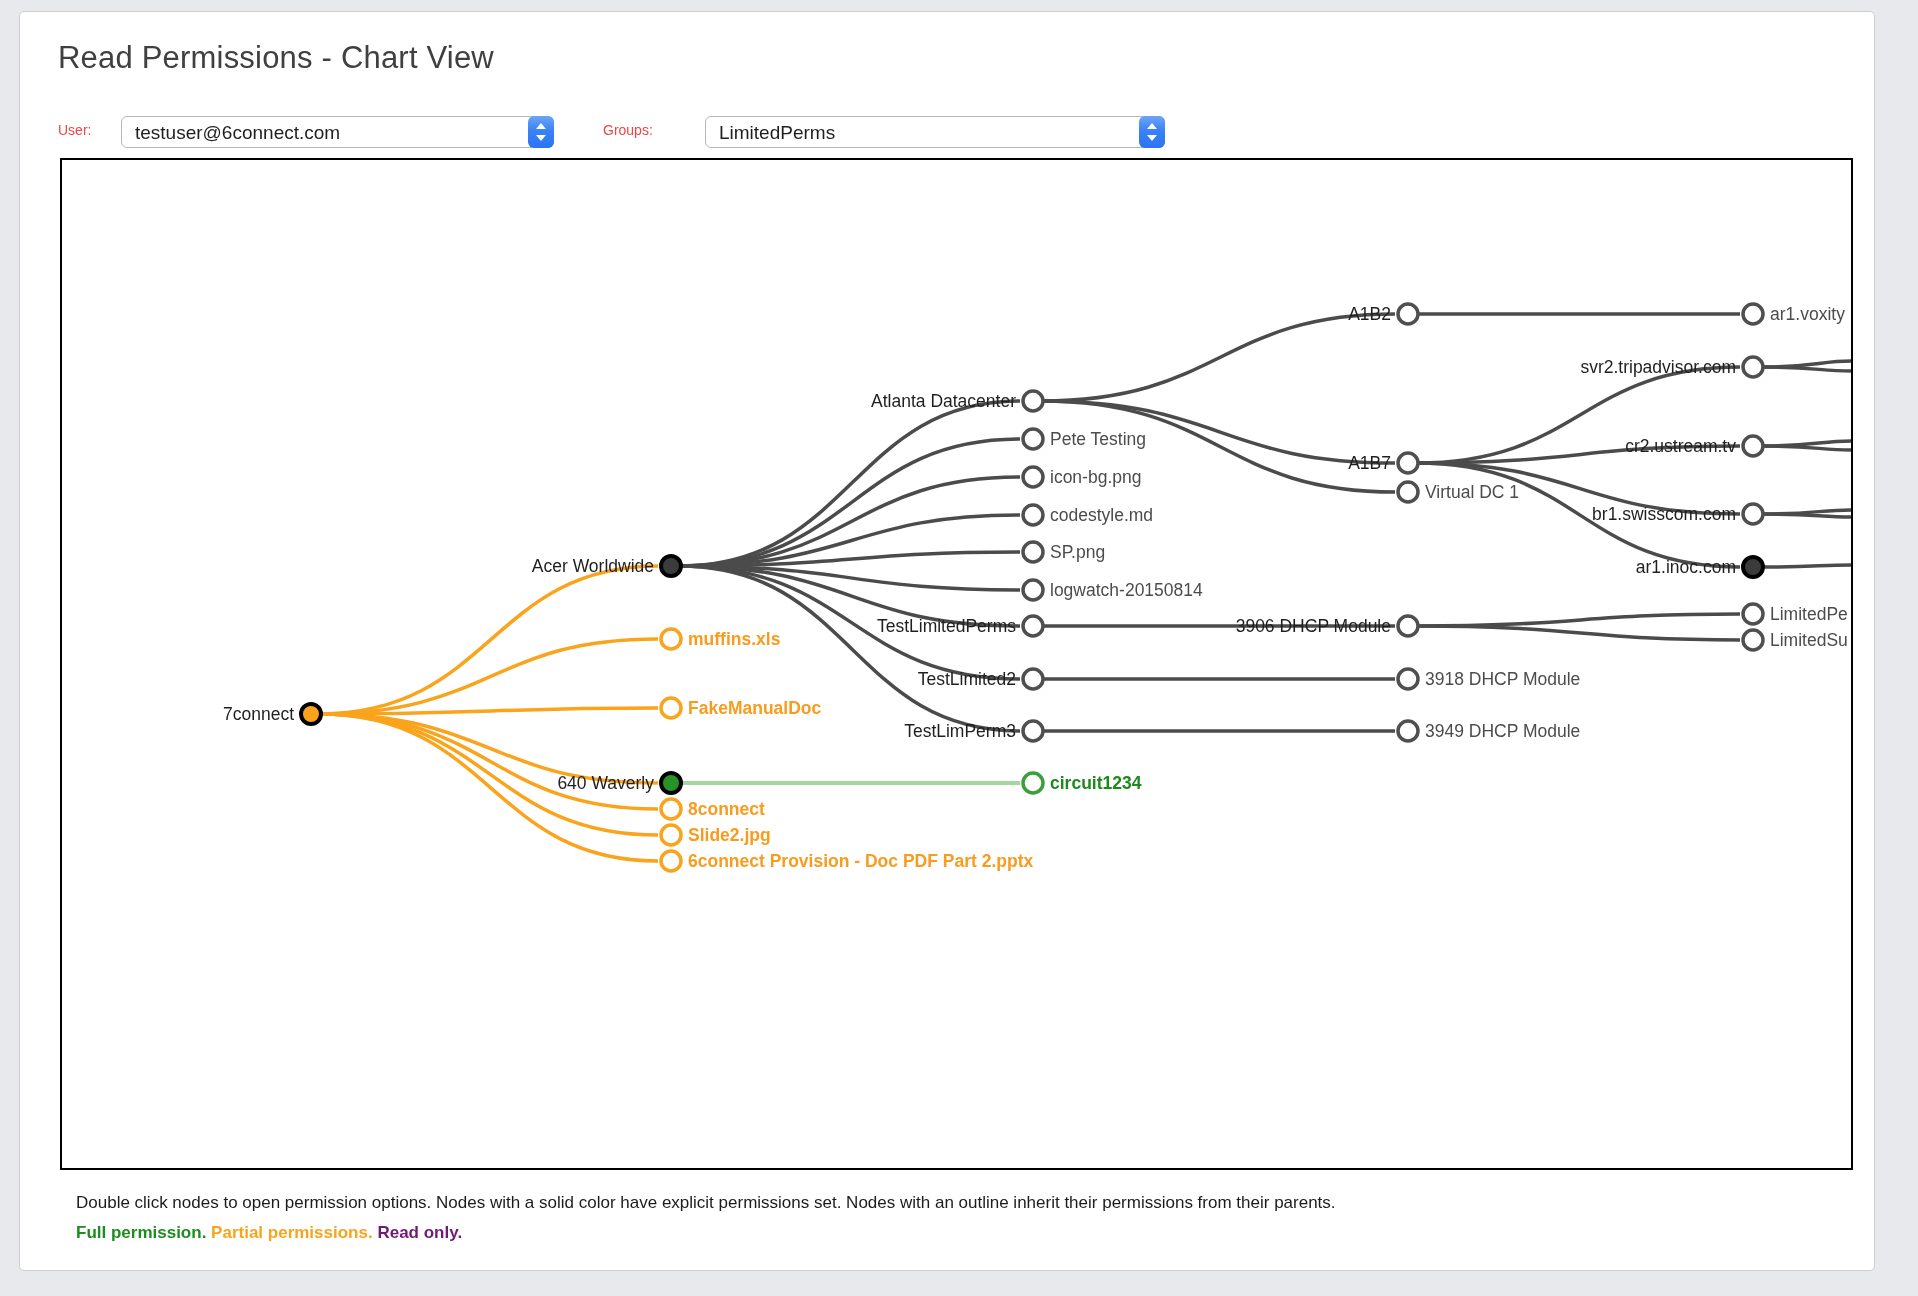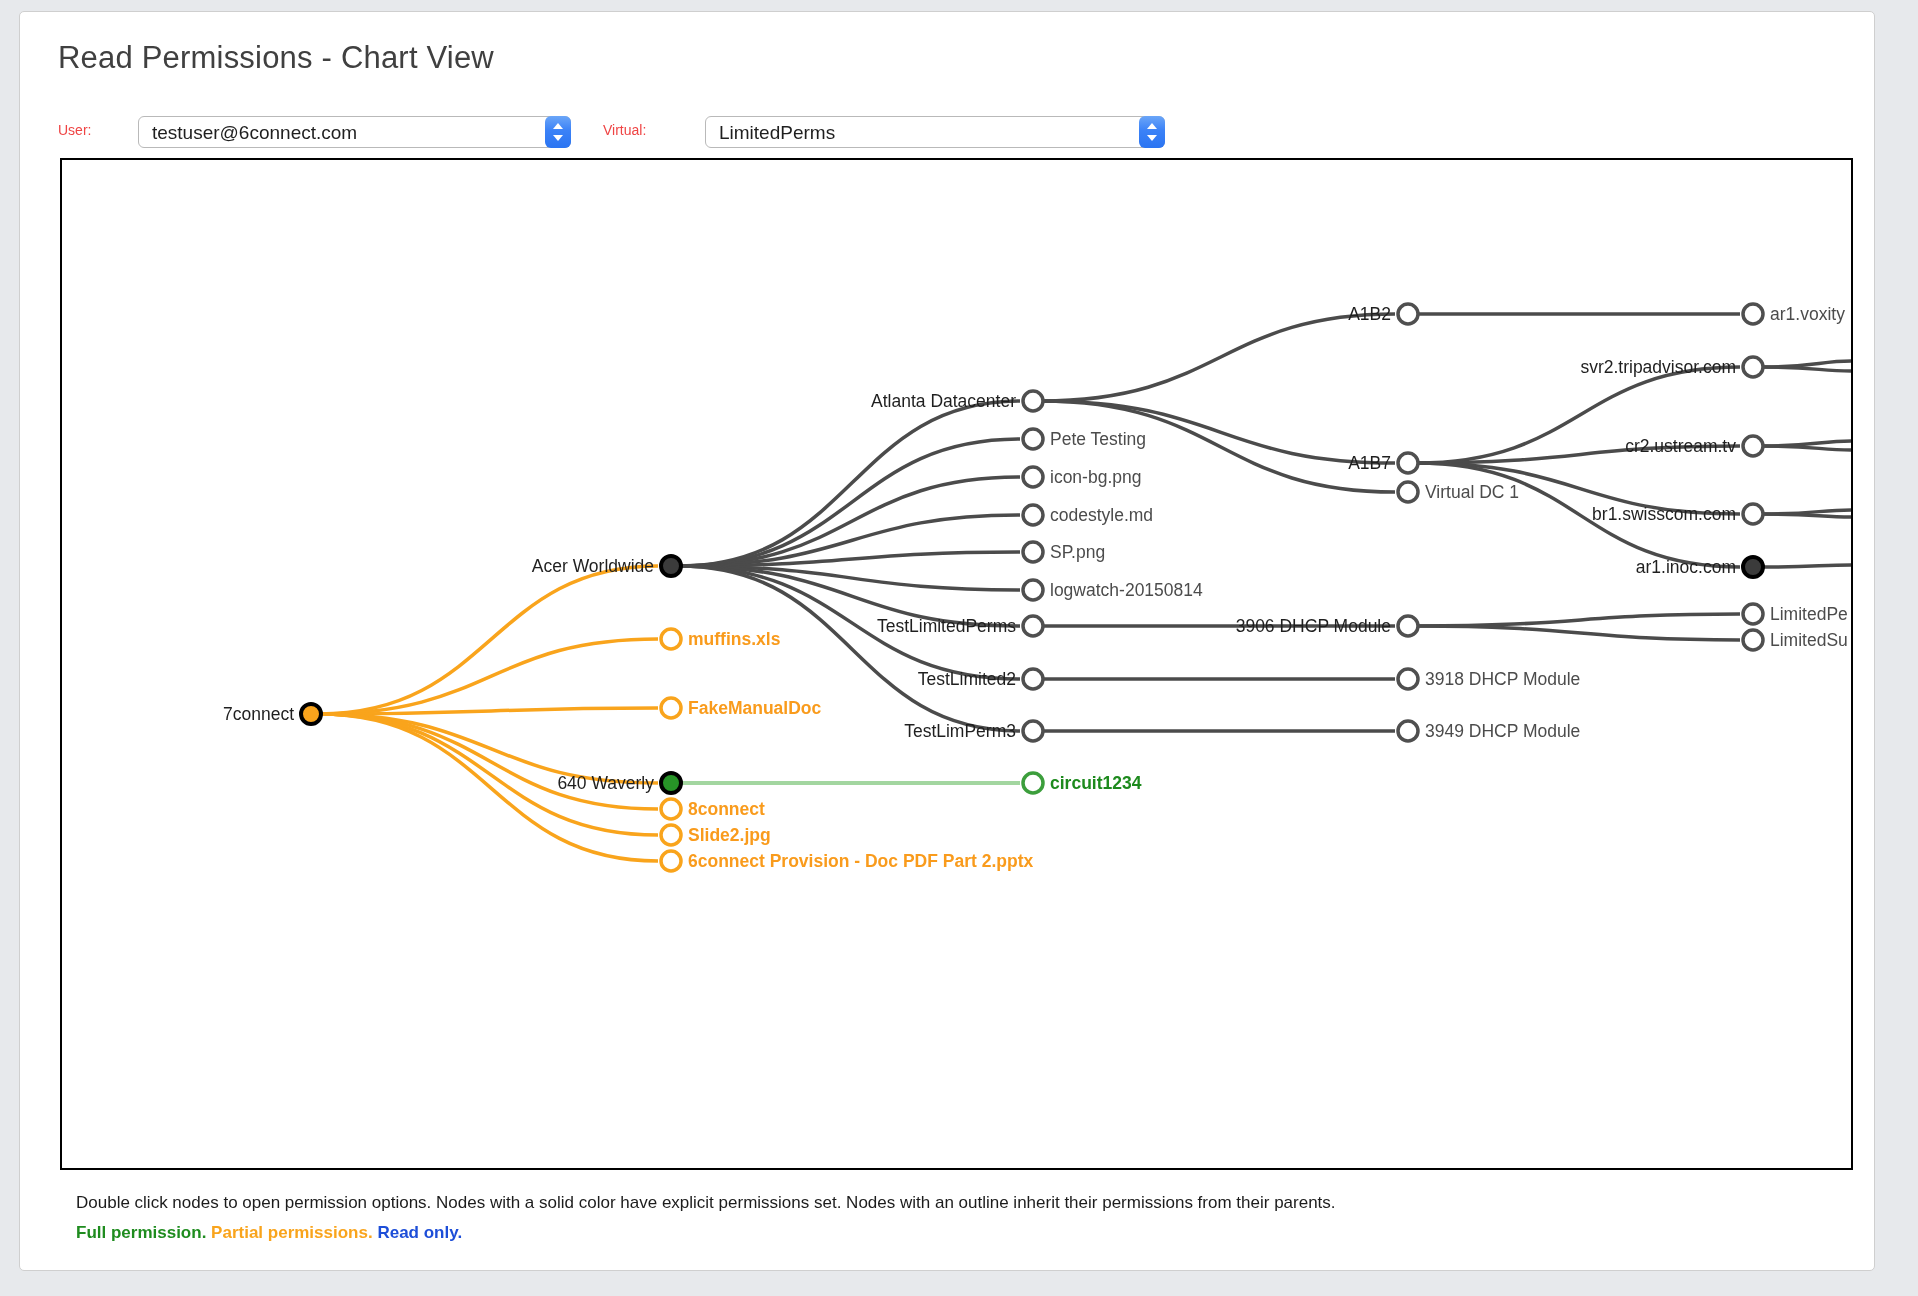--- a/index.html
+++ b/index.html
@@ -6,37 +6,37 @@
   .page{position:relative;width:1918px;height:1296px;background:#e7e9ec;overflow:hidden;}
   .card{position:absolute;left:19px;top:11px;width:1854px;height:1258px;background:#ffffff;
         border:1px solid #cfcfcf;border-radius:5px;}
   .title{position:absolute;left:38px;top:28px;font-size:31px;color:#404040;letter-spacing:0.2px;}
   .controls{position:absolute;left:38px;top:103px;height:40px;}
   .ctl-label{position:absolute;font-size:14px;color:#ef4444;top:7px;}
   .ctl-label.user{left:0px;}
   .ctl-label.groups{left:545px;}
   .select{position:absolute;top:1px;height:32px;background:#fff;border:1px solid #b9b9b9;
           border-radius:6px;box-sizing:border-box;cursor:default;}
-  .select.user-select{left:80px;width:433px;}
+  .select.user-select{left:63px;width:433px;}
   .select.groups-select{left:647px;width:460px;}
   .select .value{position:absolute;left:13px;top:5px;font-size:19px;color:#1f1f1f;white-space:nowrap;}
   .stepper{position:absolute;right:-1px;top:-1px;width:26px;height:32px;border-radius:6px;
            background:linear-gradient(#6ba6f8,#3b82f7 45%,#2a74f2);}
   .stepper .up,.stepper .dn{position:absolute;left:50%;transform:translateX(-50%);width:0;height:0;
            border-left:5px solid transparent;border-right:5px solid transparent;}
   .stepper .up{top:7px;border-bottom:6px solid #fff;}
   .stepper .dn{bottom:7px;border-top:6px solid #fff;}
   .chartbox{position:absolute;left:40px;top:146px;width:1789px;height:1008px;border:2px solid #000;
             background:#fff;overflow:hidden;}
   .chartbox svg{display:block;}
   .footer{position:absolute;left:56px;top:1176px;font-size:17px;color:#1c1c1c;line-height:30px;}
   .legend span{font-weight:bold;}
   .lg-full{color:#1f8c1f;}
   .lg-partial{color:#f9a41c;}
-  .lg-read{color:#1d4ed8;}
+  .lg-read{color:#701a75;}
   text{font-family:"Liberation Sans",sans-serif;font-size:17.5px;}
   text.lbl-dark{fill:#1f1f1f;}
   text.lbl-muted{fill:#4c4c4c;}
   text.lbl-orange{fill:#f99b1c;font-weight:bold;}
   text.lbl-green{fill:#1d8a1d;font-weight:bold;}
 </style>
 </head>
 <body>
 
 <div class="page">
@@ -46,21 +46,21 @@
 
     <div class="controls">
       <span class="ctl-label user">User:</span>
       <div class="select user-select">
         <span class="value">testuser@6connect.com</span>
         <span class="stepper">
             <span class="up"></span>
             <span class="dn"></span>
           </span>
       </div>
-      <span class="ctl-label groups">Virtual:</span>
+      <span class="ctl-label groups">Groups:</span>
       <div class="select groups-select">
         <span class="value">LimitedPerms</span>
         <span class="stepper">
             <span class="up"></span>
             <span class="dn"></span>
           </span>
       </div>
     </div>
 
     <div class="chartbox">

